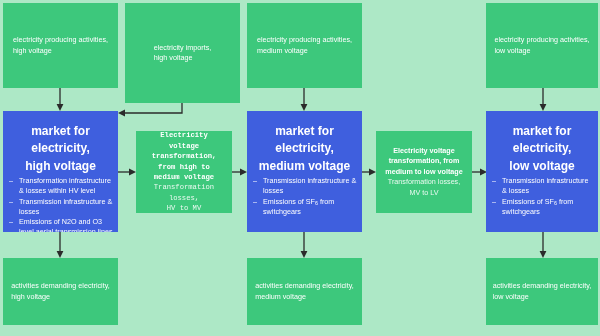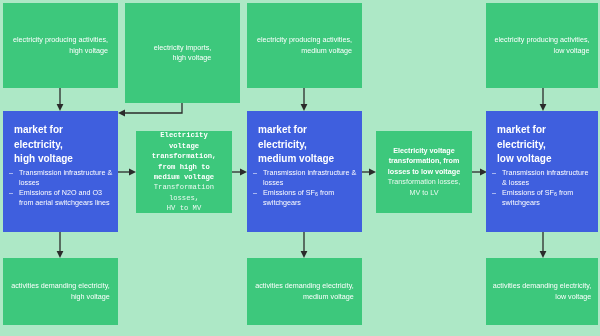--- a/index.html
+++ b/index.html
@@ -20,21 +20,21 @@
     flex-direction:column;
     justify-content:center;
     overflow:hidden;
   }
   .green{background:#3dc87c;}
   .blue{background:#3f5fde;}
 
   
   .plain{
     align-items:center;
-    text-align:right;
+    text-align:left;
     padding:4px 6px;
     font-size:7.2px;
     line-height:1.45;
   }
 
   
   .transform{
     align-items:center;
     text-align:center;
     padding:4px 8px;
@@ -49,22 +49,23 @@
     line-height:1.45;
     color:#eafaf1;
   }
 
   
   .market{
     justify-content:flex-start;
     padding:12px 5px 6px 5px;
   }
   .market .ttl{
-    font-size:10px;
+    font-size:12px;
     font-weight:bold;
+    text-align:center;
     line-height:1.45;
     margin-bottom:1px;
     padding:0 6px;
   }
   .market ul{
     list-style:none;
     margin:0;
     padding:0;
   }
   .market li{
@@ -159,22 +160,23 @@
   <span>electricity producing activities,<br>medium voltage</span>
 </div>
 
 <div class="node green plain" style="left:486px;top:3px;width:112px;height:85px;">
   <span>electricity producing activities,<br>low voltage</span>
 </div>
 
 <div class="node blue market" style="left:3px;top:111px;width:115px;height:121px;">
   <div class="ttl">market for electricity,<br>high voltage</div>
   <ul>
+    <li><span>Transformation infrastructure &amp; losses within HV level</span></li>
     <li><span>Transmission infrastructure &amp; losses</span></li>
-    <li><span>Emissions of N2O and O3 from aerial switchgears lines</span></li>
+    <li><span>Emissions of N2O and O3 level aerial transmission lines</span></li>
   </ul>
 </div>
 
 <div class="node blue market" style="left:247px;top:111px;width:115px;height:121px;">
   <div class="ttl">market for electricity,<br>medium voltage</div>
   <ul>
     <li><span>Transmission infrastructure &amp; losses</span></li>
     <li><span>Emissions of SF</span><sub>6</sub><span> from switchgears</span></li>
   </ul>
 </div>
@@ -186,21 +188,21 @@
     <li><span>Emissions of SF</span><sub>6</sub><span> from switchgears</span></li>
   </ul>
 </div>
 
 <div class="node green transform" style="left:136px;top:131px;width:96px;height:82px;font-family:Liberation Mono, monospace;">
   <div class="ttl">Electricity voltage transformation, from high to medium voltage</div>
   <div class="sub">Transformation losses,<br>HV to MV</div>
 </div>
 
 <div class="node green transform" style="left:376px;top:131px;width:96px;height:82px;">
-  <div class="ttl">Electricity voltage transformation, from losses to low voltage</div>
+  <div class="ttl">Electricity voltage transformation, from medium to low voltage</div>
   <div class="sub">Transformation losses,<br>MV to LV</div>
 </div>
 
 <div class="node green plain" style="left:3px;top:258px;width:115px;height:67px;">
   <span>activities demanding electricity,<br>high voltage</span>
 </div>
 
 <div class="node green plain" style="left:247px;top:258px;width:115px;height:67px;">
   <span>activities demanding electricity,<br>medium voltage</span>
 </div>

